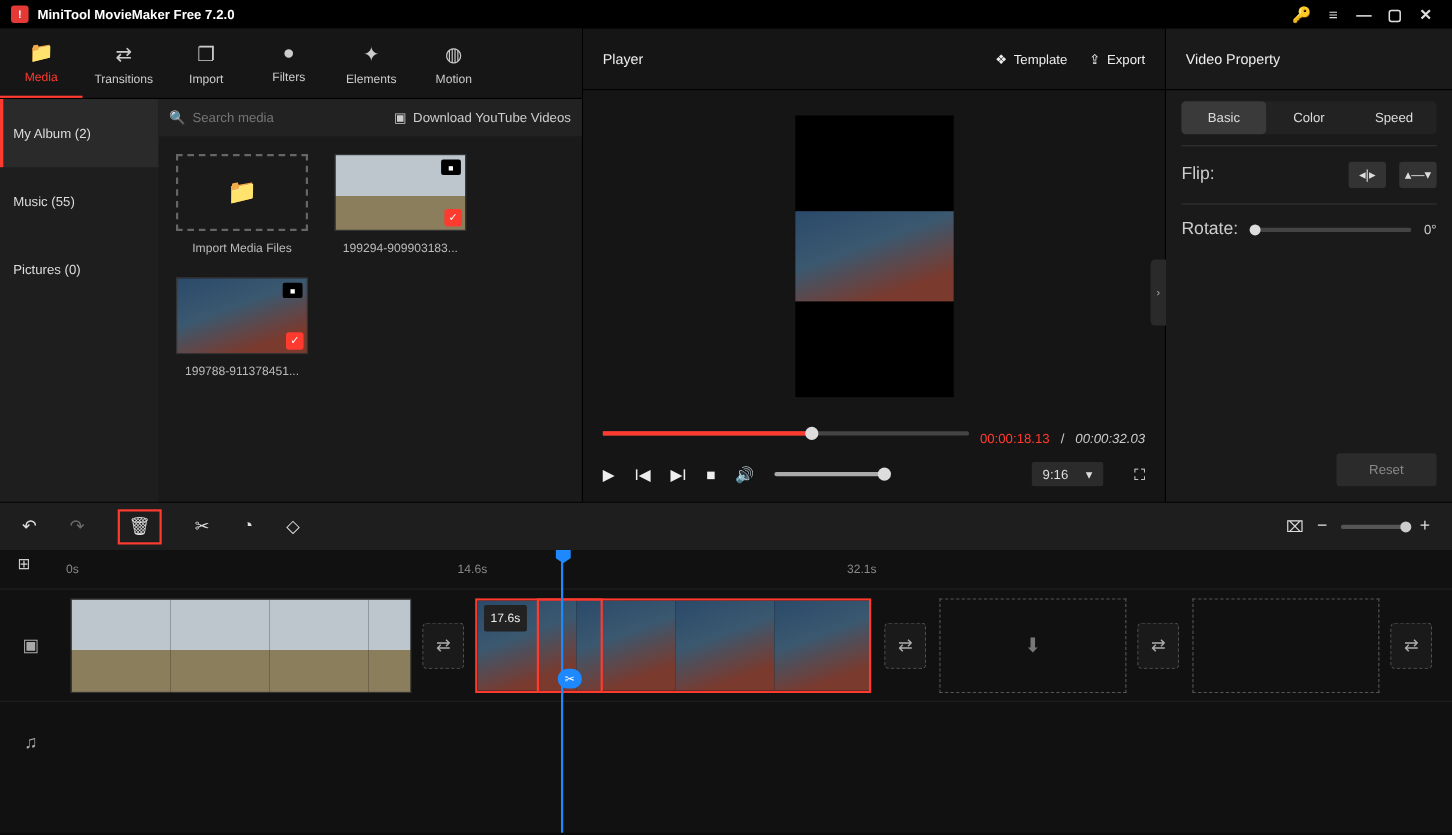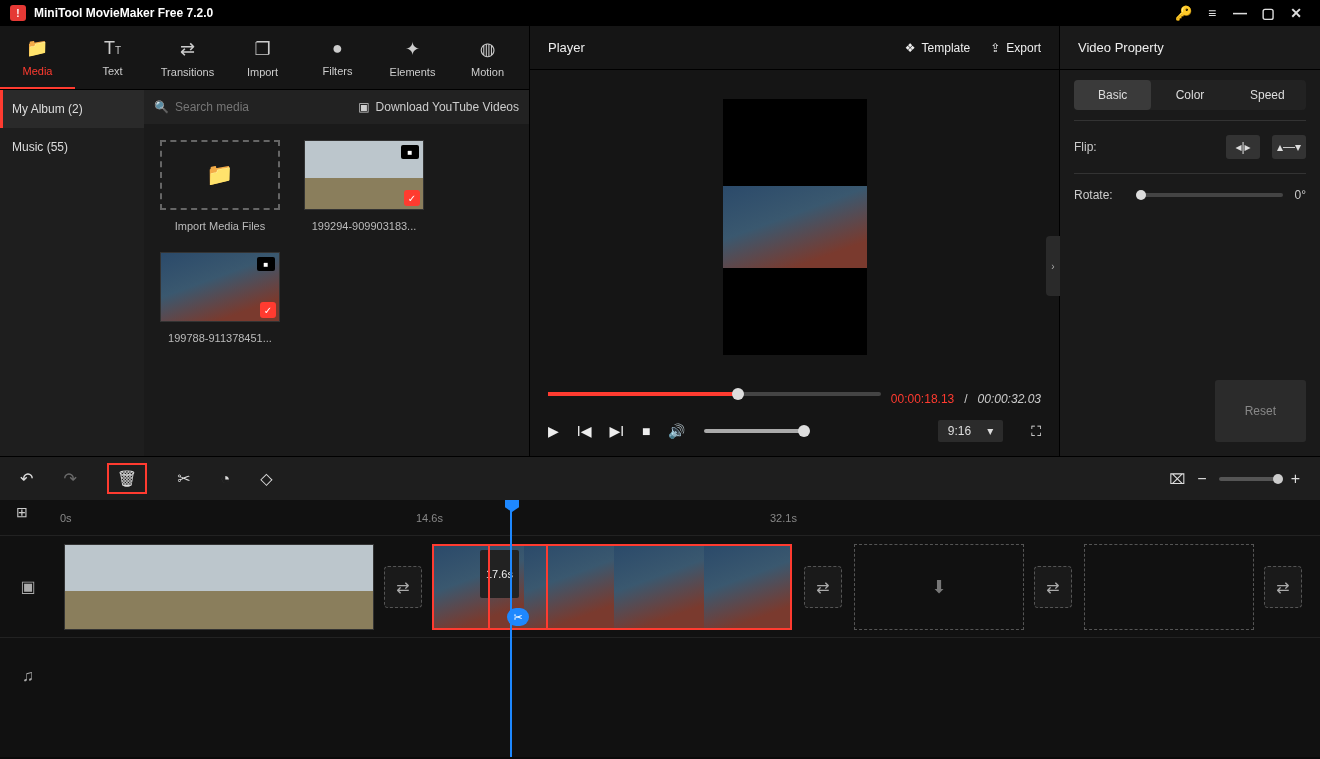--- a/index.html
+++ b/index.html
@@ -11,39 +11,39 @@
   .titlebar .key { color:#f4b400; }
 
   .upper { display:flex; height:430px; }
   .media-panel { width:530px; background:#1a1a1a; border-right:1px solid #000; display:flex; flex-direction:column; }
   .toolbar-tabs { height:64px; display:flex; background:#161616; border-bottom:1px solid #000;}
   .ttab { flex:0 0 auto; width:75px; display:flex; flex-direction:column; align-items:center; justify-content:center; gap:6px; font-size:11px; color:#ccc; cursor:pointer;}
   .ttab.active { color:#ff3b30; border-bottom:2px solid #ff3b30;}
   .ttab .ico { font-size:18px; }
   .media-body { flex:1; display:flex; }
   .sidebar { width:144px; background:#1e1e1e; }
-  .side-item { padding:12px 12px; font-size:12px; color:#ddd; cursor:pointer;}
+  .side-item { padding:24px 12px; font-size:12px; color:#ddd; cursor:pointer;}
   .side-item.active { background:#2a2a2a; border-left:3px solid #ff3b30; padding-left:9px;}
   .media-main { flex:1; display:flex; flex-direction:column; }
   .search-row { height:34px; display:flex; align-items:center; padding:0 10px; background:#222;}
   .search-row .sico { color:#888; margin-right:6px;}
   .search-row input { flex:1; background:transparent; border:none; color:#5eead4; font-size:12px; outline:none;}
   .search-row .dl { color:#ccc; font-size:12px; margin-left:auto; display:flex; align-items:center; gap:6px;}
   .thumbs { flex:1; padding:16px; display:flex; flex-wrap:wrap; gap:20px 24px; align-content:flex-start;}
   .thumb { width:120px; text-align:center; font-size:11px; color:#bbb;}
   .thumb .timg { width:120px; height:70px; position:relative; border:1px solid #333;}
   .import-box { width:120px; height:70px; border:2px dashed #666; display:flex; align-items:center; justify-content:center; color:#ddd; font-size:22px;}
   .thumb .badge-vid { position:absolute; top:4px; right:4px; width:18px; height:14px; background:#000; border-radius:2px; display:flex; align-items:center; justify-content:center; color:#fff; font-size:8px;}
   .thumb .badge-check { position:absolute; bottom:3px; right:3px; width:16px; height:16px; background:#ff3b30; border-radius:3px; color:#fff; font-size:10px; display:flex; align-items:center; justify-content:center;}
   .thumb .cap { margin-top:10px; white-space:nowrap; overflow:hidden; text-overflow:ellipsis;}
   .landscape { background:linear-gradient(#bcc6cc 55%, #8a7e5c 55%);}
   .smoke { background:linear-gradient(160deg,#2b4a6a 0%, #3a586f 40%, #7a3a2e 80%);}
 
   .player-panel { flex:1; background:#151515; border-right:1px solid #000; display:flex; flex-direction:column;}
-  .panel-header { height:44px; display:flex; align-items:center; padding:0 18px; border-bottom:1px solid #000;}
+  .panel-header { height:56px; display:flex; align-items:center; padding:0 18px; border-bottom:1px solid #000;}
   .panel-header .title { font-size:13px; color:#eee;}
   .panel-header .hspacer { flex:1;}
   .hbtn { display:flex; align-items:center; gap:6px; color:#eee; font-size:12px; margin-left:20px; cursor:pointer;}
   .preview-area { flex:1; display:flex; align-items:center; justify-content:center;}
   .preview-frame { width:144px; height:256px; background:#000; display:flex; align-items:center; justify-content:center;}
   .preview-frame .img { width:144px; height:82px; background:linear-gradient(160deg,#2b4a6a 0%, #3a586f 40%, #7a3a2e 80%);}
   .scrub-row { padding:8px 18px; display:flex; gap:10px;}
   .scrub { flex:1; height:4px; background:#444; border-radius:2px; position:relative;}
   .scrub .filled { position:absolute; left:0; top:0; height:100%; width:57%; background:#ff3b30;}
   .scrub .knob { position:absolute; left:57%; top:50%; width:12px; height:12px; background:#ddd; border-radius:50%; transform:translate(-50%,-50%);}
@@ -56,45 +56,45 @@
   .aspect { margin-left:auto; background:#2b2b2b; padding:4px 10px; border-radius:2px; display:flex; align-items:center; gap:16px; font-size:12px; color:#ddd;}
   .fsbtn { font-size:14px; color:#eee; margin-left:10px;}
 
   .props-panel { width:260px; background:#1a1a1a; display:flex; flex-direction:column; position:relative;}
   .collapse-tab { position:absolute; left:-14px; top:210px; width:14px; height:60px; background:#2a2a2a; display:flex; align-items:center; justify-content:center; color:#aaa; font-size:10px; border-radius:4px 0 0 4px;}
   .prop-tabs { display:flex; margin:10px 14px; background:#222; border-radius:4px;}
   .prop-tab { flex:1; text-align:center; padding:8px 0; font-size:12px; color:#ddd; cursor:pointer;}
   .prop-tab.active { background:#3a3a3a; border-radius:4px;}
   .prop-hr { height:1px; background:#333; margin:0 14px;}
   .prop-row { display:flex; align-items:center; padding:14px 14px; gap:12px;}
-  .prop-label { width:50px; font-size:12px; color:#ccc;}
+  .prop-label { width:50px; font-size:16px; color:#ccc;}
   .iconbtn { width:34px; height:24px; background:#333; border-radius:3px; display:flex; align-items:center; justify-content:center; color:#ddd; font-size:12px;}
   .slider-sm { flex:1; height:4px; background:#444; border-radius:2px; position:relative;}
   .slider-sm .knob { position:absolute; left:0%; top:50%; width:10px; height:10px; background:#ddd; border-radius:50%; transform:translate(0,-50%);}
   .reset-row { margin-top:auto; padding:14px; display:flex; justify-content:flex-end;}
-  .reset-btn { background:#2b2b2b; color:#888; padding:24px 30px; border-radius:3px; font-size:12px;}
+  .reset-btn { background:#2b2b2b; color:#888; padding:8px 30px; border-radius:3px; font-size:12px;}
 
   .timeline-toolbar { height:44px; background:#1e1e1e; display:flex; align-items:center; padding:0 20px; gap:30px; border-top:1px solid #000;}
   .tlbtn { color:#ddd; font-size:16px; cursor:pointer;}
   .tl-delete { border:2px solid #ff3b30; padding:4px 8px;}
   .tl-right { margin-left:auto; display:flex; align-items:center; gap:12px;}
   .zoom-slider { width:60px; height:4px; background:#555; border-radius:2px; position:relative;}
   .zoom-slider .knob { position:absolute; right:-4px; top:50%; width:10px; height:10px; background:#ccc; border-radius:50%; transform:translateY(-50%);}
 
   .timeline { background:#111; height:257px; position:relative;}
   .ruler { height:36px; display:flex; align-items:center; position:relative; color:#888; font-size:11px; border-bottom:1px solid #222;}
   .rlabel { position:absolute;}
   .track { height:102px; border-bottom:1px solid #222; display:flex; align-items:center;}
   .track-head { width:56px; height:100%; display:flex; align-items:center; justify-content:center; color:#aaa; font-size:16px; position:relative; z-index:2;}
   .add-icon { position:absolute; left:16px; top:4px; font-size:14px; color:#ccc;}
   .track-body { position:relative; flex:1; height:100%;}
   .clip { position:absolute; top:8px; height:86px; border:1px solid #333; display:flex; overflow:hidden;}
   .clip.selected { border:2px solid #ff3b30;}
   .clip .frame { flex:0 0 90px; height:100%; }
-  .clip-label { position:absolute; top:4px; left:6px; background:#222; padding:18px 6px; font-size:11px; color:#eee; border-radius:2px;margin-left:40px;}
+  .clip-label { position:absolute; top:4px; left:6px; background:#222; padding:6px 6px; font-size:11px; color:#eee; border-radius:2px;}
   .cut-marker { position:absolute; top:8px; width:60px; height:86px; border:2px solid #ff3b30; pointer-events:none;}
   .scissor-badge { position:absolute; bottom:2px; left:50%; transform:translateX(-50%); background:#1e88ff; color:#fff; width:22px; height:18px; border-radius:9px; font-size:11px; display:flex; align-items:center; justify-content:center;}
   .trans-slot { position:absolute; top:30px; width:38px; height:42px; border:1px dashed #555; background:#1a1a1a; display:flex; align-items:center; justify-content:center; color:#aaa; font-size:16px; border-radius:4px;}
   .drop-slot { position:absolute; top:8px; height:86px; border:1px dashed #555; display:flex; align-items:center; justify-content:center; color:#777; font-size:18px;}
   .playhead { position:absolute; top:0; bottom:0; width:0; border-left:2px solid #1e88ff; z-index:50;}
   .playhead .cap { position:absolute; top:0; left:-7px; width:14px; height:12px; background:#1e88ff; clip-path:polygon(0 0,100% 0,100% 60%,50% 100%,0 60%);}
   .audio-track { height:76px; display:flex; align-items:center;}
 </style>
 </head>
 <body>
@@ -112,24 +112,20 @@
 
 <div class="upper">
 
   <div class="media-panel">
     <div class="toolbar-tabs">
       <div class="ttab active">
           <span class="ico">📁</span>
           <span>Media</span>
         </div>
       <div class="ttab">
-          <span class="ico">T<span style="font-size:10px">T</span></span>
-          <span>Text</span>
-        </div>
-      <div class="ttab">
           <span class="ico">⇄</span>
           <span>Transitions</span>
         </div>
       <div class="ttab">
           <span class="ico">❐</span>
           <span>Import</span>
         </div>
       <div class="ttab">
           <span class="ico">●</span>
           <span>Filters</span>
@@ -140,20 +136,21 @@
         </div>
       <div class="ttab">
           <span class="ico">◍</span>
           <span>Motion</span>
         </div>
     </div>
     <div class="media-body">
       <div class="sidebar">
         <div class="side-item active">My Album (2)</div>
         <div class="side-item">Music (55)</div>
+        <div class="side-item">Pictures (0)</div>
       </div>
       <div class="media-main">
         <div class="search-row">
           <span class="sico">🔍</span>
           <input placeholder="Search media" style="">
           <div class="dl">
             <span>▣</span>
             <span>Download YouTube Videos</span>
           </div>
         </div>

